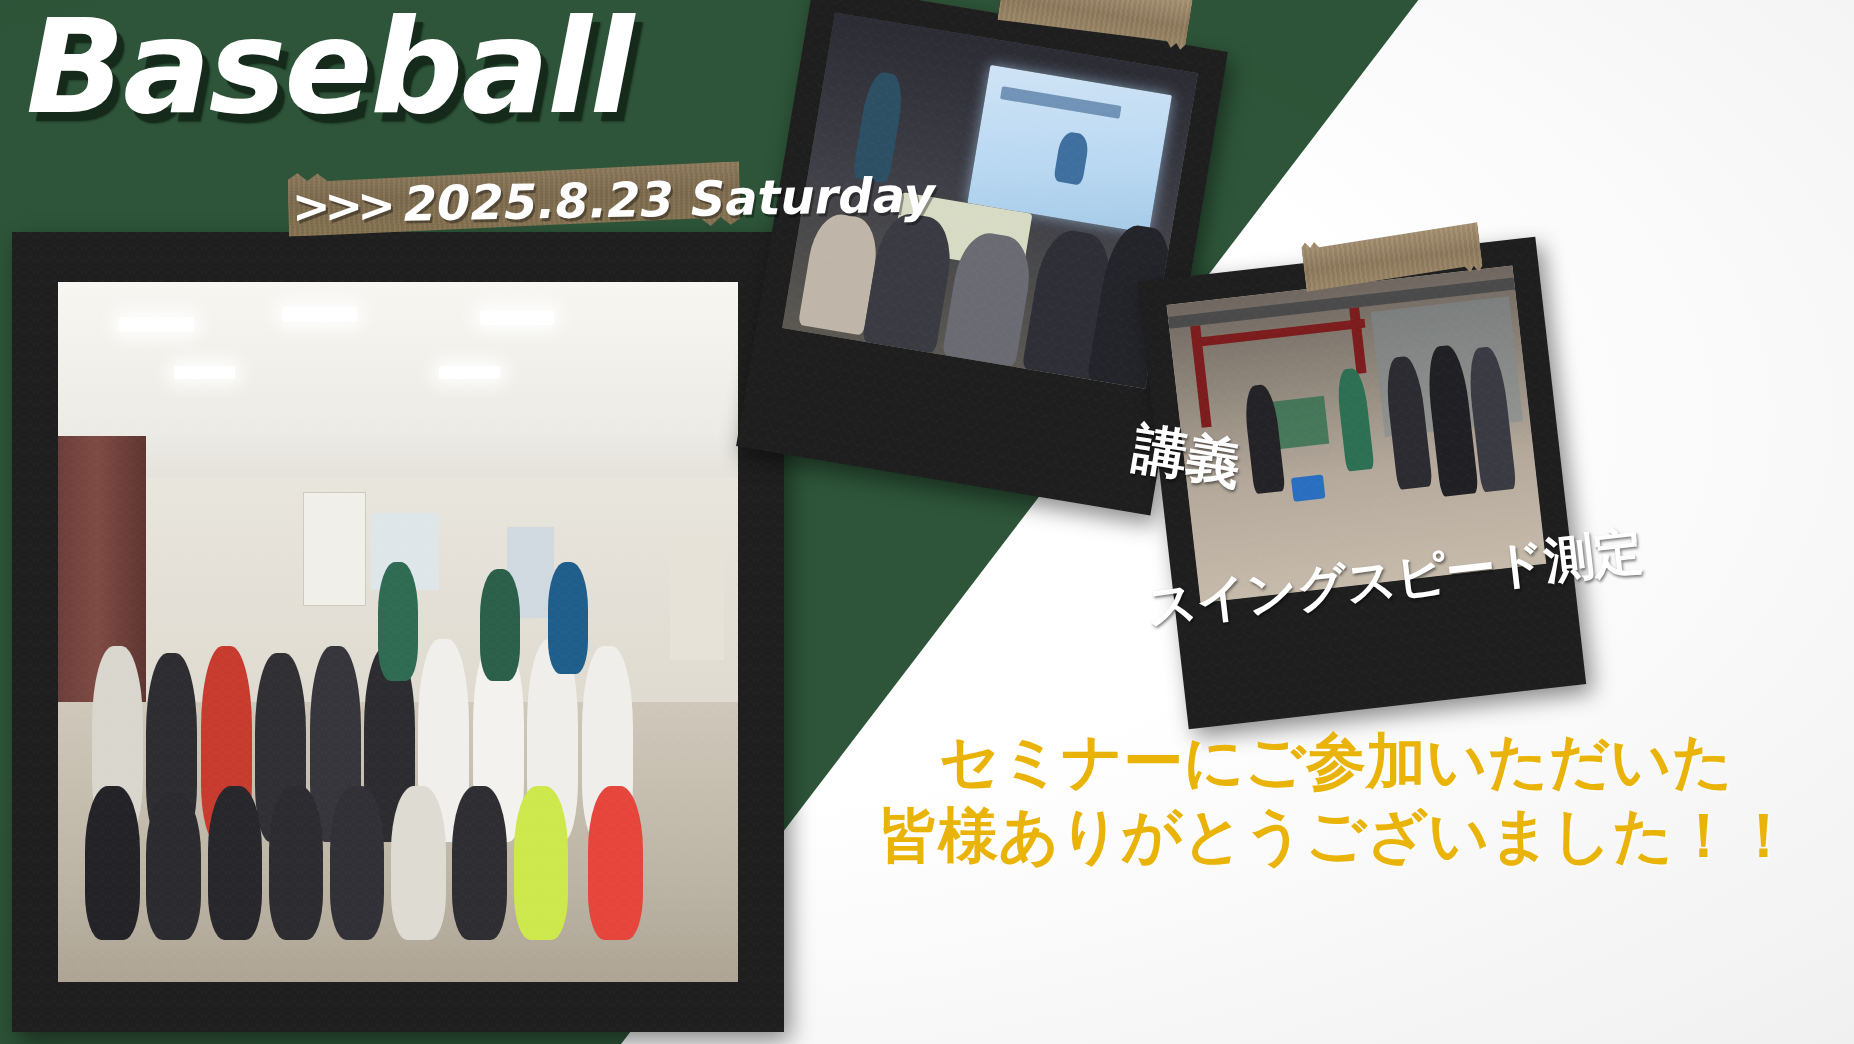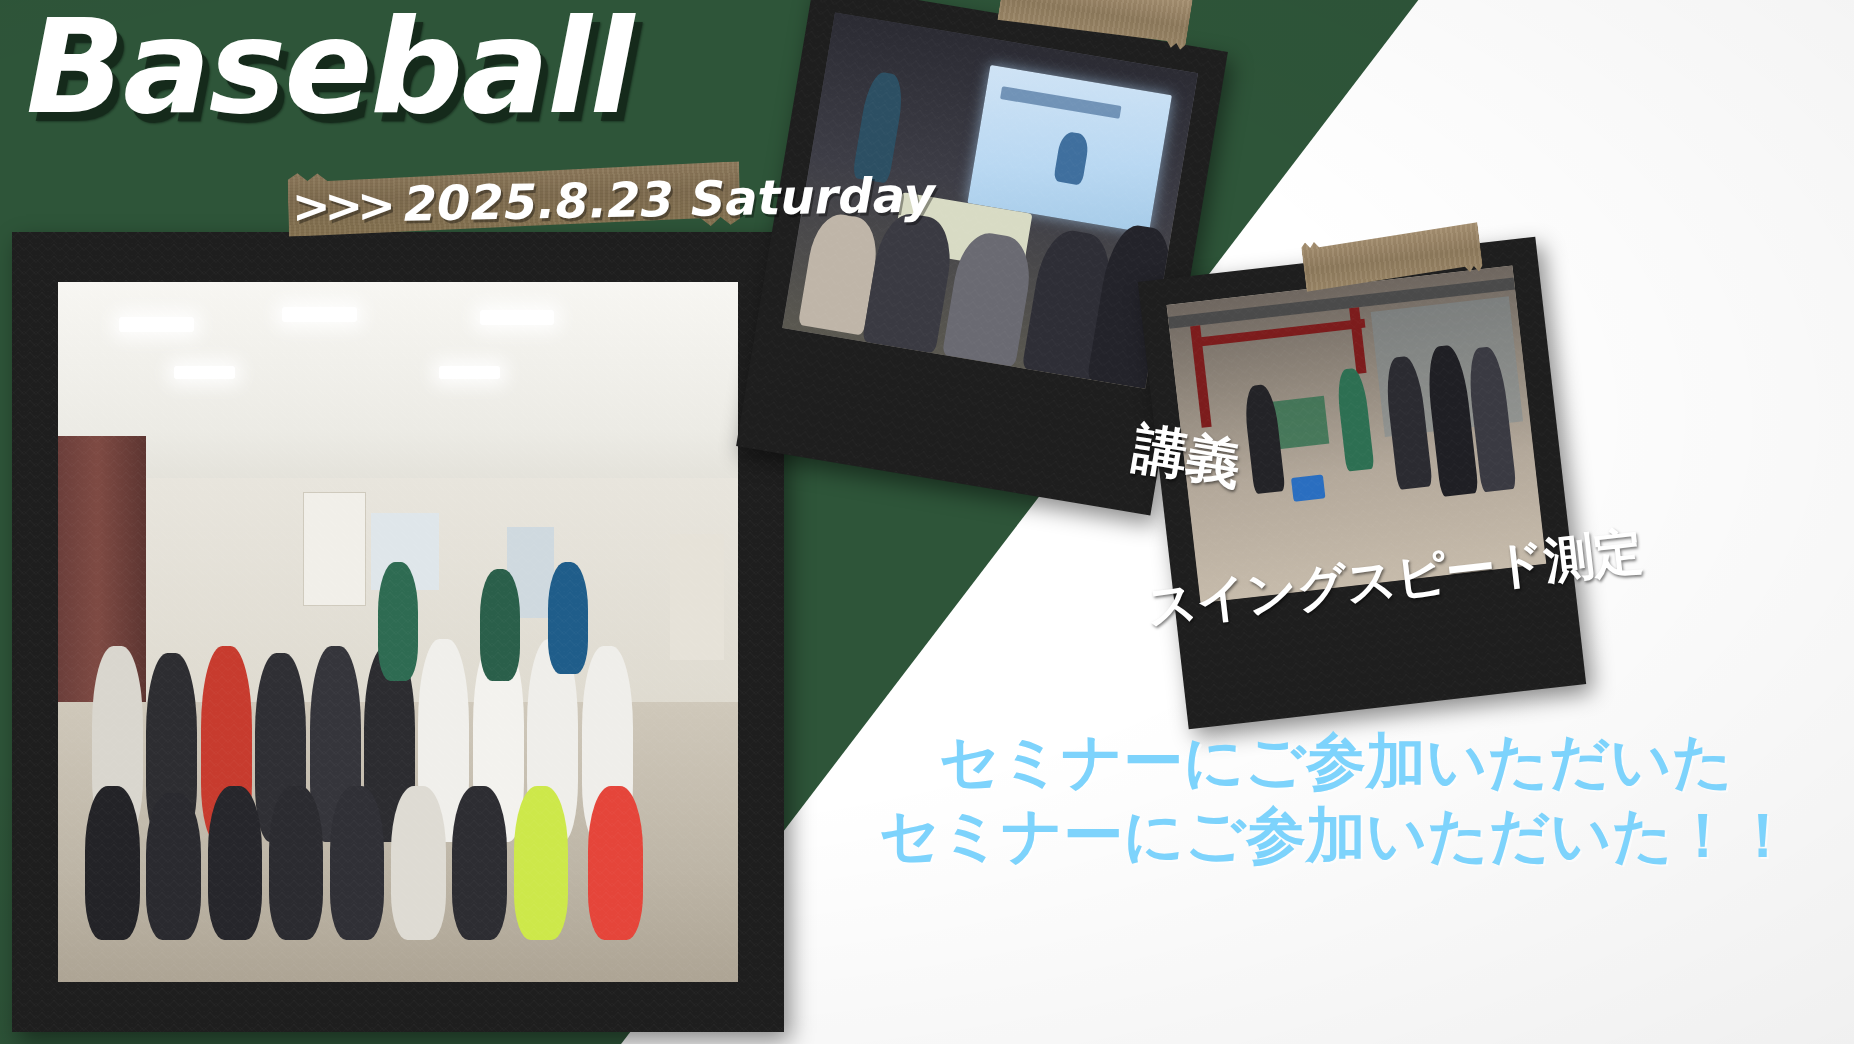--- a/index.html
+++ b/index.html
@@ -192,21 +192,21 @@
     transform-origin:left top;
     letter-spacing:-1px;
   }
 
   
   .thanks{
     position:absolute;
     left:836px;top:724px;width:1000px;
     z-index:32;
     text-align:center;
-    color:#7dd3fc;
+    color:#eab308;
     font-family:"DejaVu Sans","Liberation Sans",sans-serif;
     font-weight:900;
     font-size:60px;line-height:74px;
     letter-spacing:0px;
     text-shadow:2px 2px 0 rgba(255,255,255,.55);
   }
   .thanks div{white-space:nowrap;}
 
   
   .room{position:absolute;inset:0;}
@@ -330,17 +330,17 @@
       <div style="position:absolute;left:60%;top:26%;width:10%;height:44%;background:#2b2b31;border-radius:40% 40% 12% 12%;"></div>
       <div style="position:absolute;left:72%;top:24%;width:11%;height:50%;background:#1f1f24;border-radius:40% 40% 12% 12%;"></div>
       <div style="position:absolute;left:84%;top:26%;width:10%;height:48%;background:#3a3a42;border-radius:40% 40% 12% 12%;"></div>
       <div style="position:absolute;left:46%;top:28%;width:8%;height:34%;background:#2d6f52;border-radius:40% 40% 12% 12%;"></div>
     </div>
   </div>
   <div class="caption" id="cap-swing">スイングスピード測定</div>
 
   <div class="thanks">
     <div>セミナーにご参加いただいた</div>
-    <div>セミナーにご参加いただいた！！</div>
+    <div>皆様ありがとうございました！！</div>
   </div>
 
   <div class="bg-vignette"></div>
 </div>
 
 </body></html>

